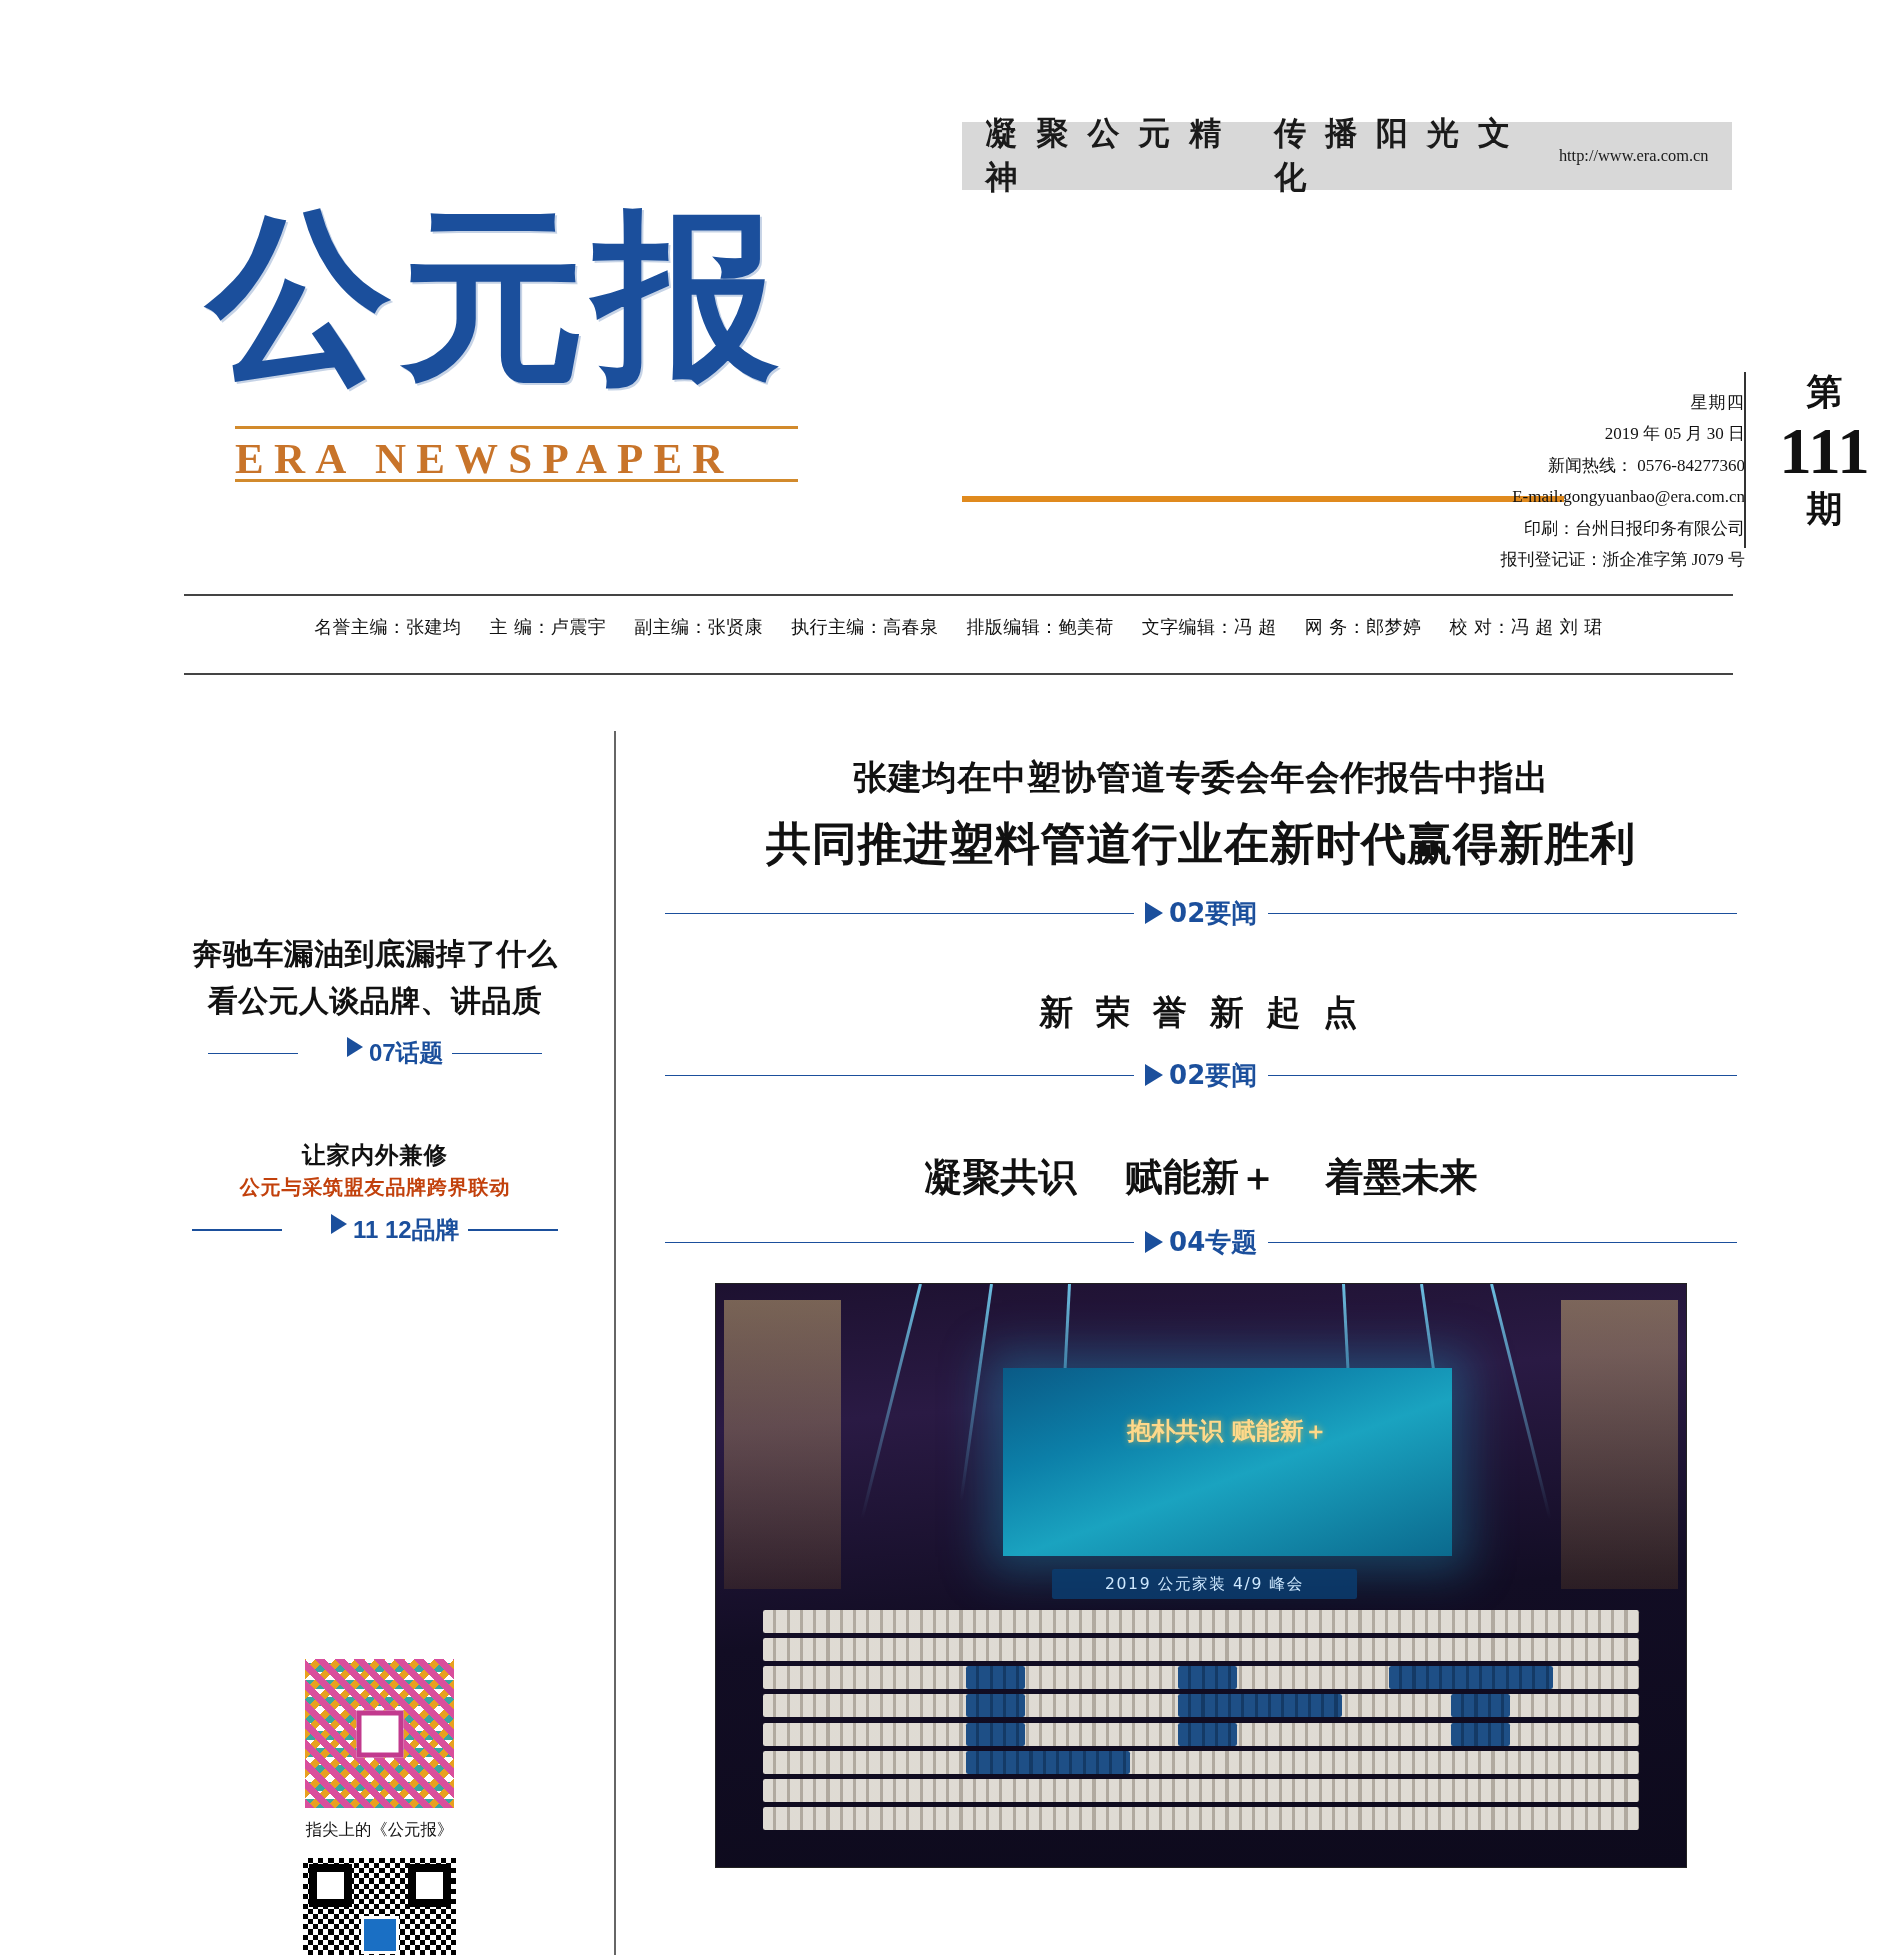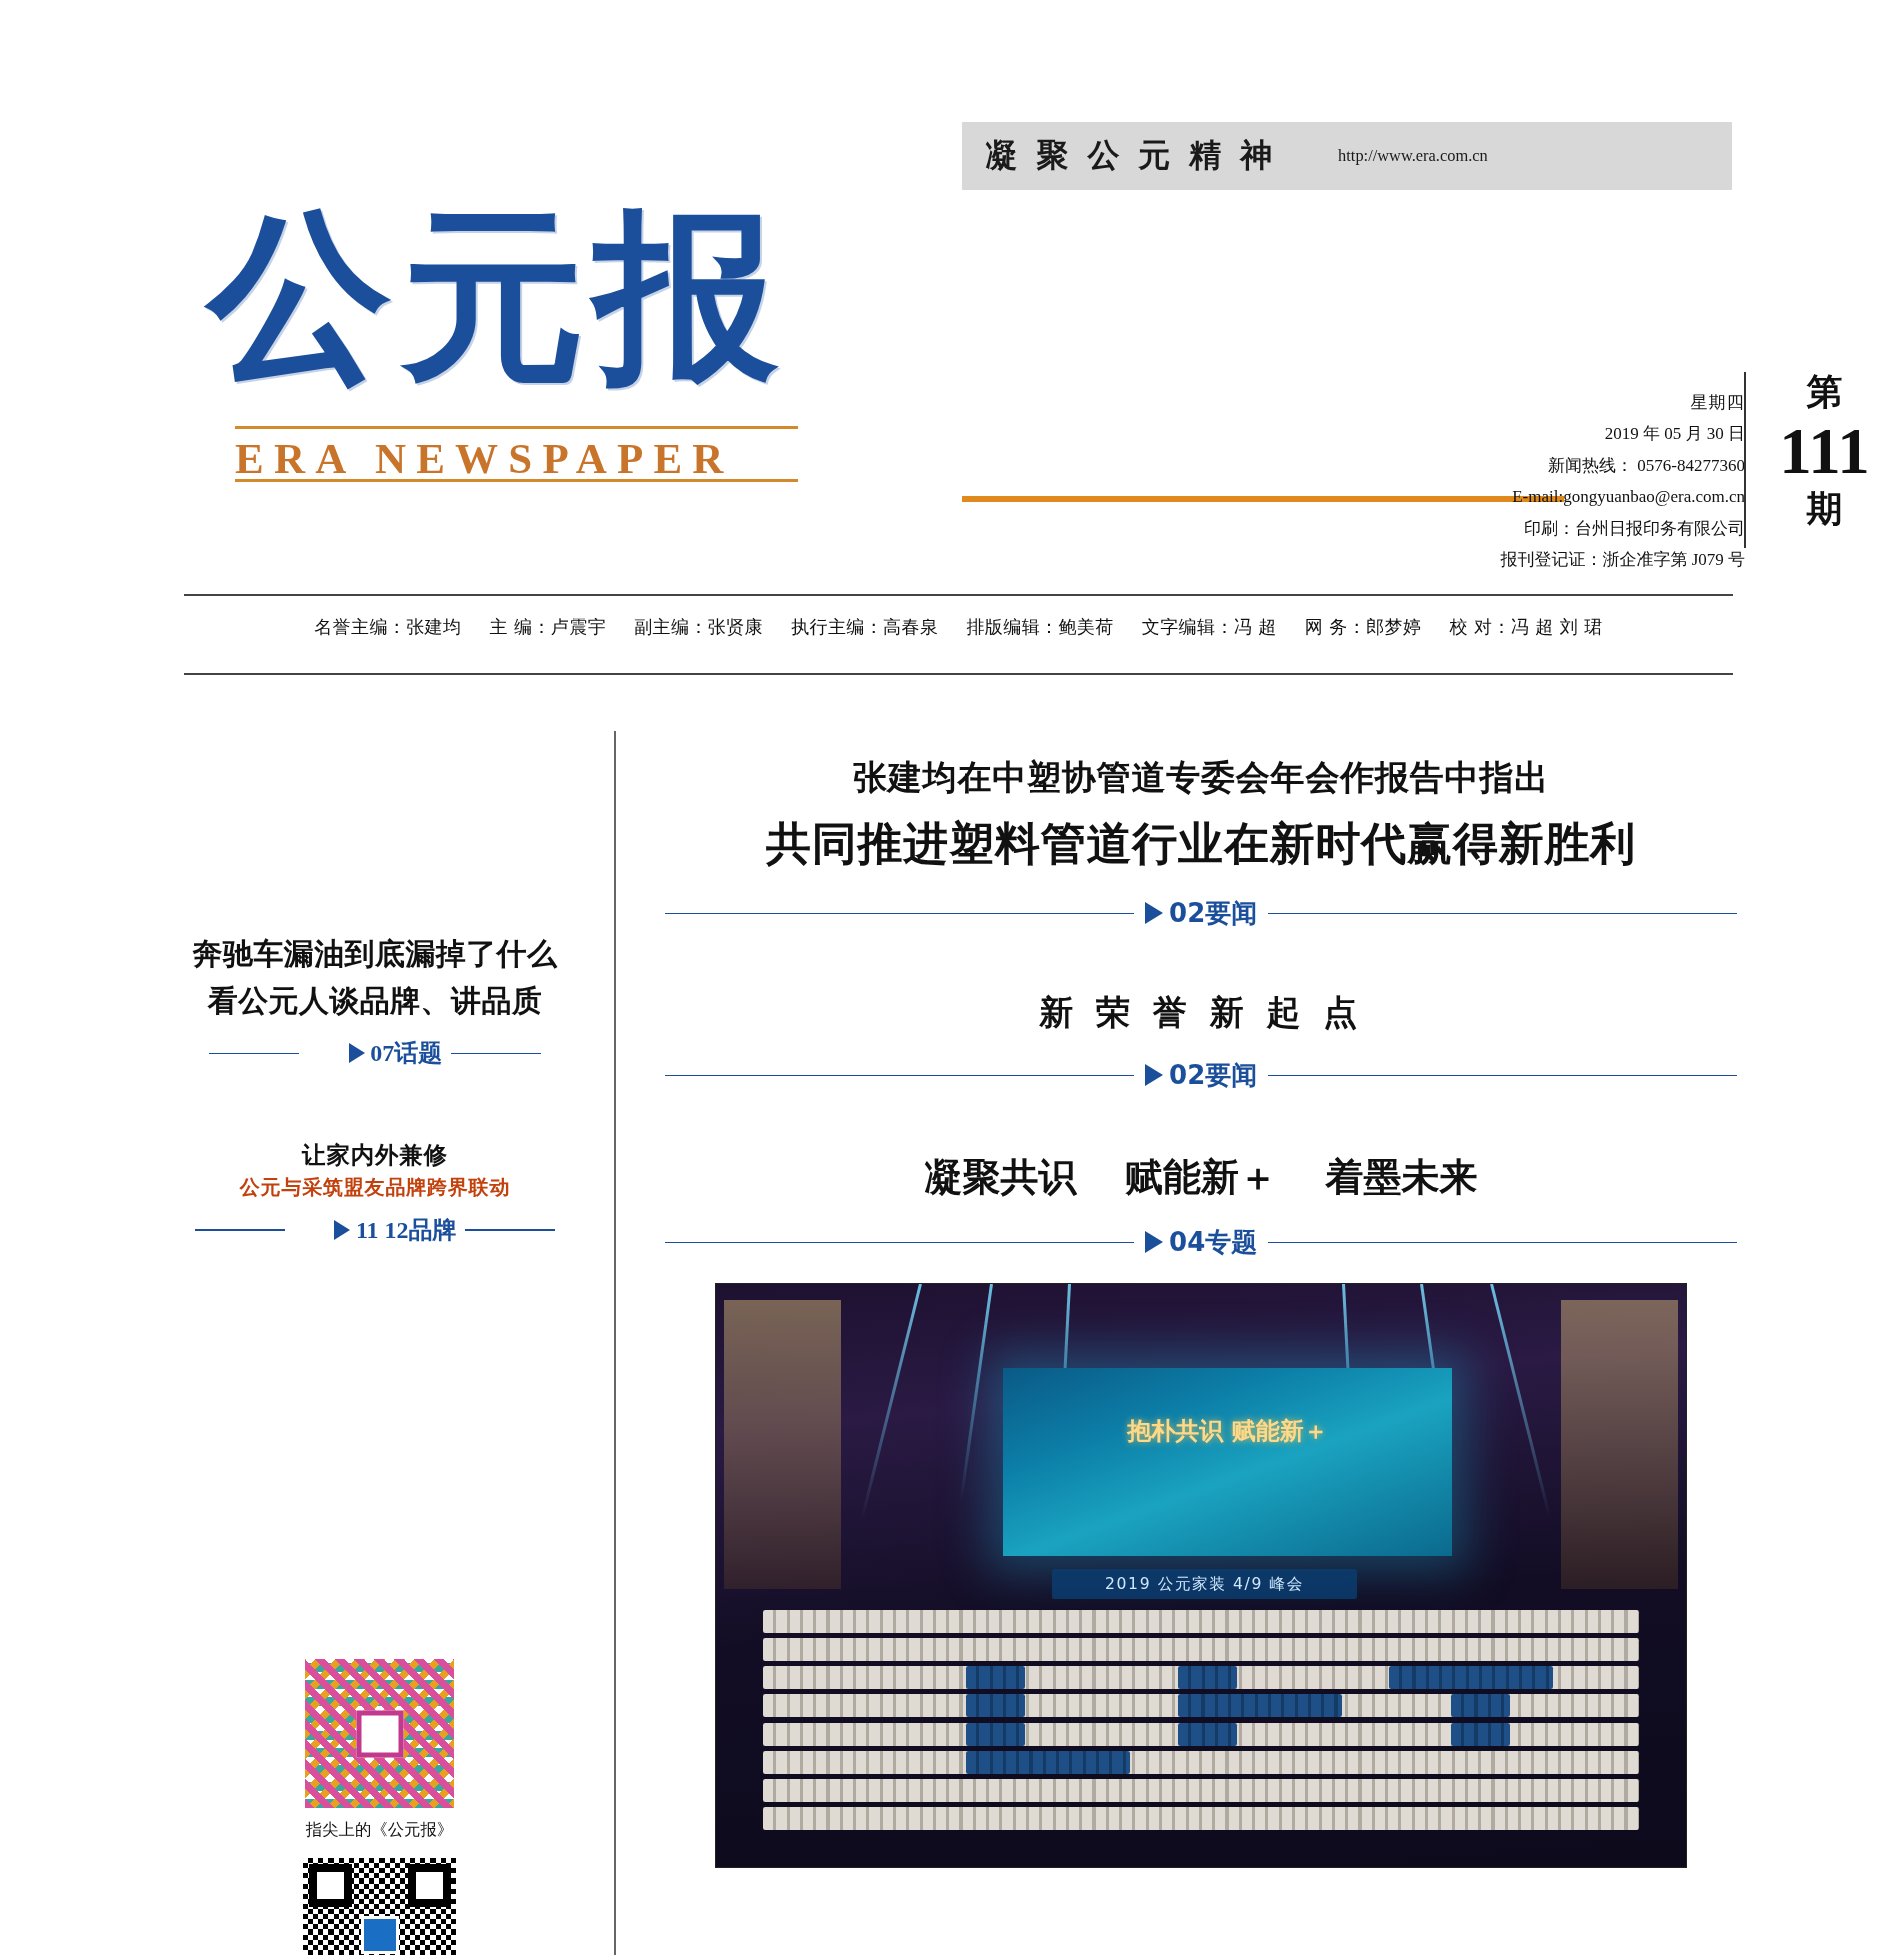--- a/index.html
+++ b/index.html
@@ -271,26 +271,25 @@
     margin-top: 13.3px;
   }
   .ref-row .rule {
     height: 1.6px;
     background: #1b4f9c;
     flex: 1;
     max-width: 90px;
   }
   .ref-badge {
     display: inline-flex;
-    align-items: center;
     margin: 0 8.6px;
     color: #1b4f9c;
     font-size: 24px;
     font-weight: bold;
-    font-family: Liberation Serif, serif;
+    font-family: Liberation Sans, sans-serif;
     white-space: nowrap;
     padding-left: 41px;
   }
   .play-tri {
     width: 0; height: 0;
     border-left: 16.4px solid #1b4f9c;
     border-top: 10.2px solid transparent;
     border-bottom: 10.2px solid transparent;
     margin-right: 5.5px;
   }
@@ -514,20 +513,21 @@
 <body>
 
 <div class="page">
 
   <div class="masthead">
 
 
     <div class="slogan-bar">
       <div class="slogan-text">凝 聚 公 元 精 神</div>
       <div class="slogan-gap"></div>
+      <div class="slogan-text">传 播 阳 光 文 化</div>
       <div class="slogan-url">http://www.era.com.cn</div>
     </div>
 
     <div class="paper-title">公元报</div>
     <div class="title-rule"></div>
     <div class="paper-title-en">ERA  NEWSPAPER</div>
     <div class="title-rule2"></div>
     <div class="orange-rule-right"></div>
 
     <div class="info-block">

